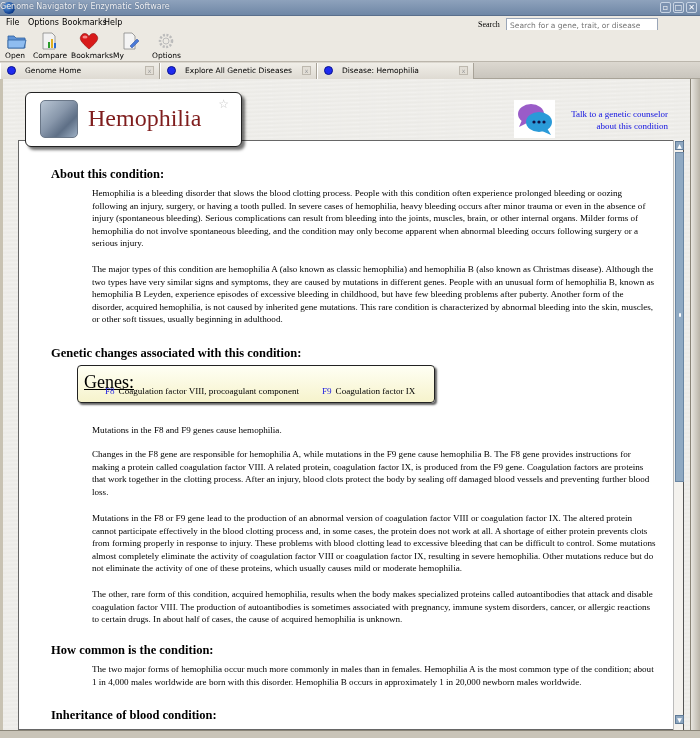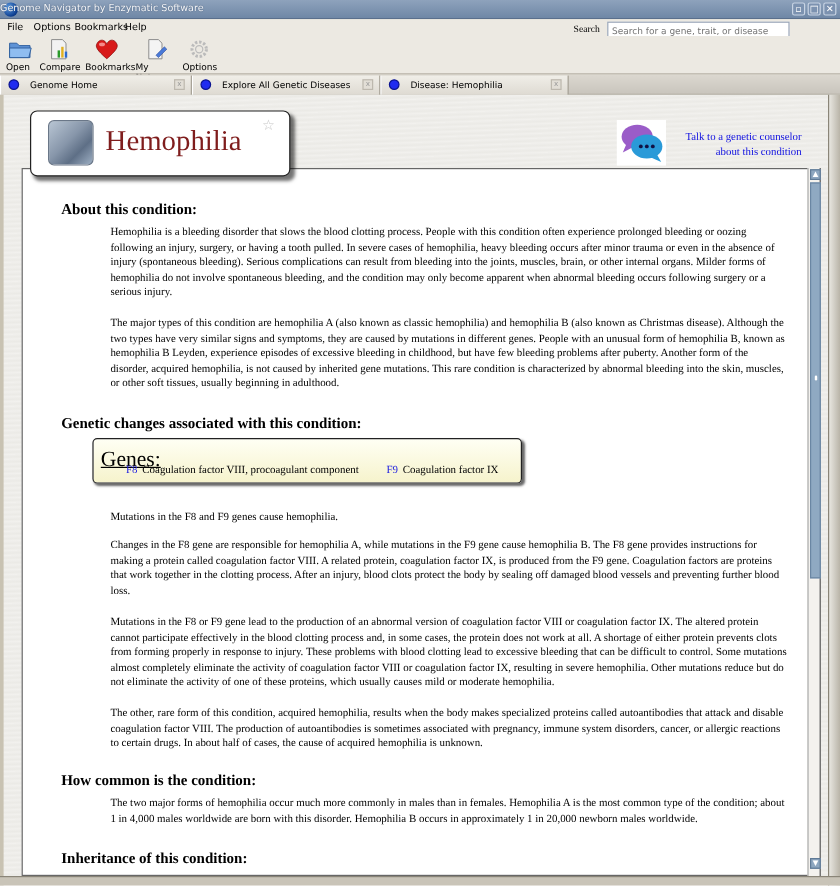--- a/index.html
+++ b/index.html
@@ -194,21 +194,21 @@
       </span>
     </div>
     <p style="top:283px">Mutations in the F8 and F9 genes cause hemophilia.</p>
     <p style="top:307px">Changes in the F8 gene are responsible for hemophilia A, while mutations in the F9 gene cause hemophilia B. The F8 gene provides instructions for making a protein called coagulation factor VIII. A related protein, coagulation factor IX, is produced from the F9 gene. Coagulation factors are proteins that work together in the clotting process. After an injury, blood clots protect the body by sealing off damaged blood vessels and preventing further blood loss.</p>
     <p style="top:371px">Mutations in the F8 or F9 gene lead to the production of an abnormal version of coagulation factor VIII or coagulation factor IX. The altered protein cannot participate effectively in the blood clotting process and, in some cases, the protein does not work at all. A shortage of either protein prevents clots from forming properly in response to injury. These problems with blood clotting lead to excessive bleeding that can be difficult to control. Some mutations almost completely eliminate the activity of coagulation factor VIII or coagulation factor IX, resulting in severe hemophilia. Other mutations reduce but do not eliminate the activity of one of these proteins, which usually causes mild or moderate hemophilia.</p>
     <p style="top:447px">The other, rare form of this condition, acquired hemophilia, results when the body makes specialized proteins called autoantibodies that attack and disable coagulation factor VIII. The production of autoantibodies is sometimes associated with pregnancy, immune system disorders, cancer, or allergic reactions to certain drugs. In about half of cases, the cause of acquired hemophilia is unknown.</p>
 
     <h2 style="top:502px">How common is the condition:</h2>
     <p style="top:522px">The two major forms of hemophilia occur much more commonly in males than in females. Hemophilia A is the most common type of the condition; about 1 in 4,000 males worldwide are born with this disorder. Hemophilia B occurs in approximately 1 in 20,000 newborn males worldwide.</p>
 
-    <h2 style="top:567px">Inheritance of this condition:</h2>
+    <h2 style="top:567px">Inheritance of blood condition:</h2>
   </div>
 </div>
 
 <div class="scrollbar">
   <div class="scroll-up">▲</div>
   <div class="scroll-thumb">
       <div class="grip"></div>
     </div>
   <div class="scroll-down">▼</div>
 </div>

